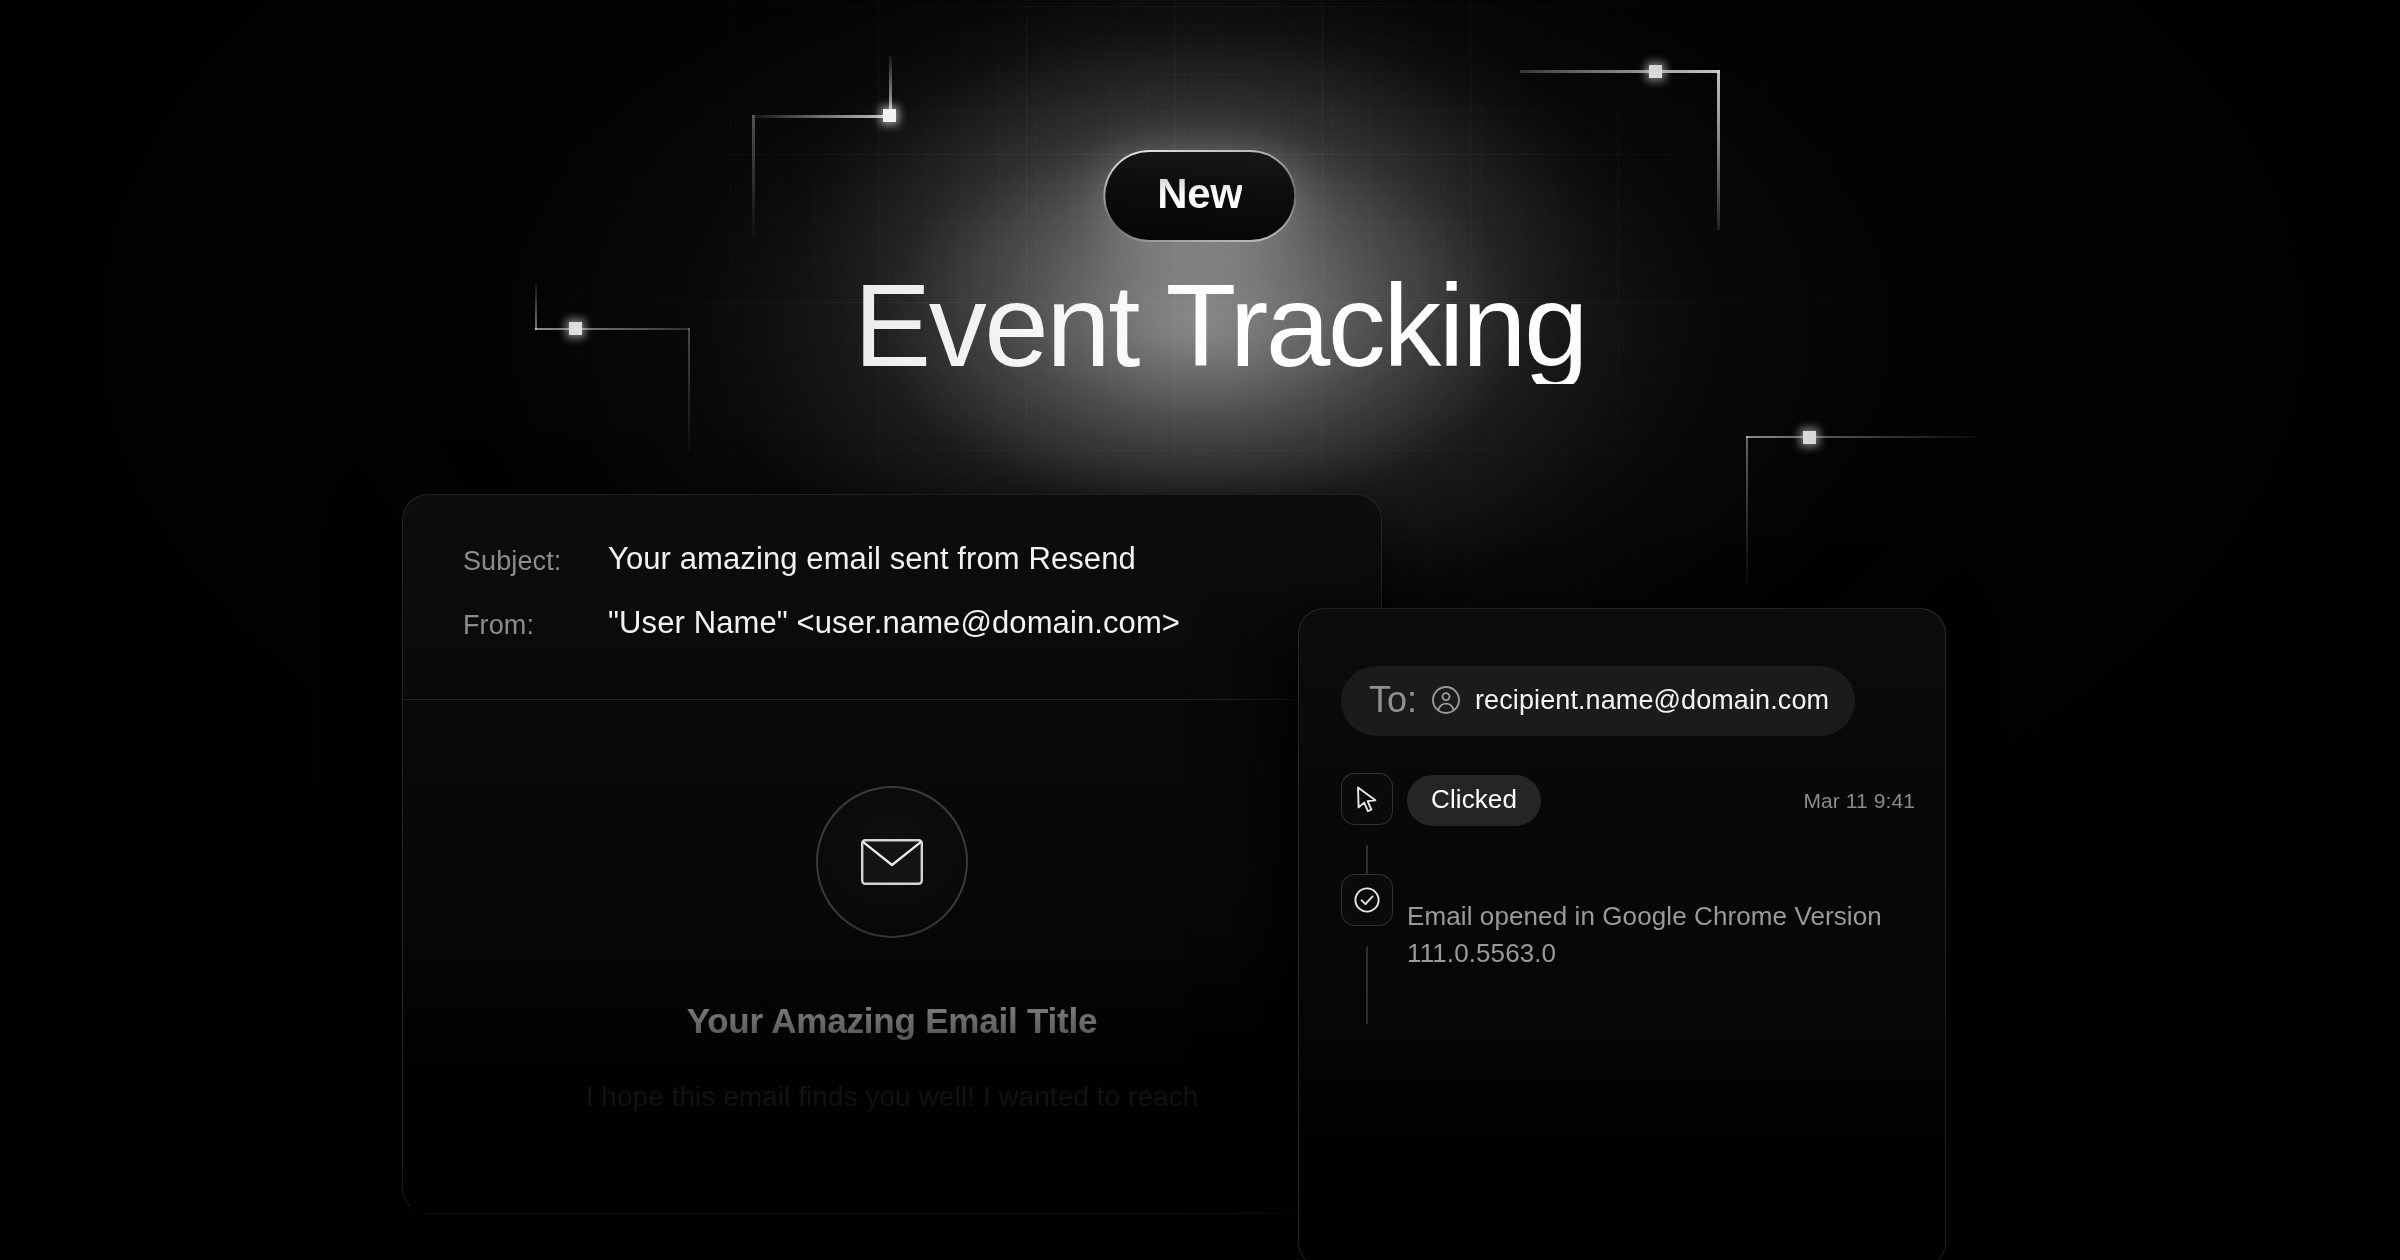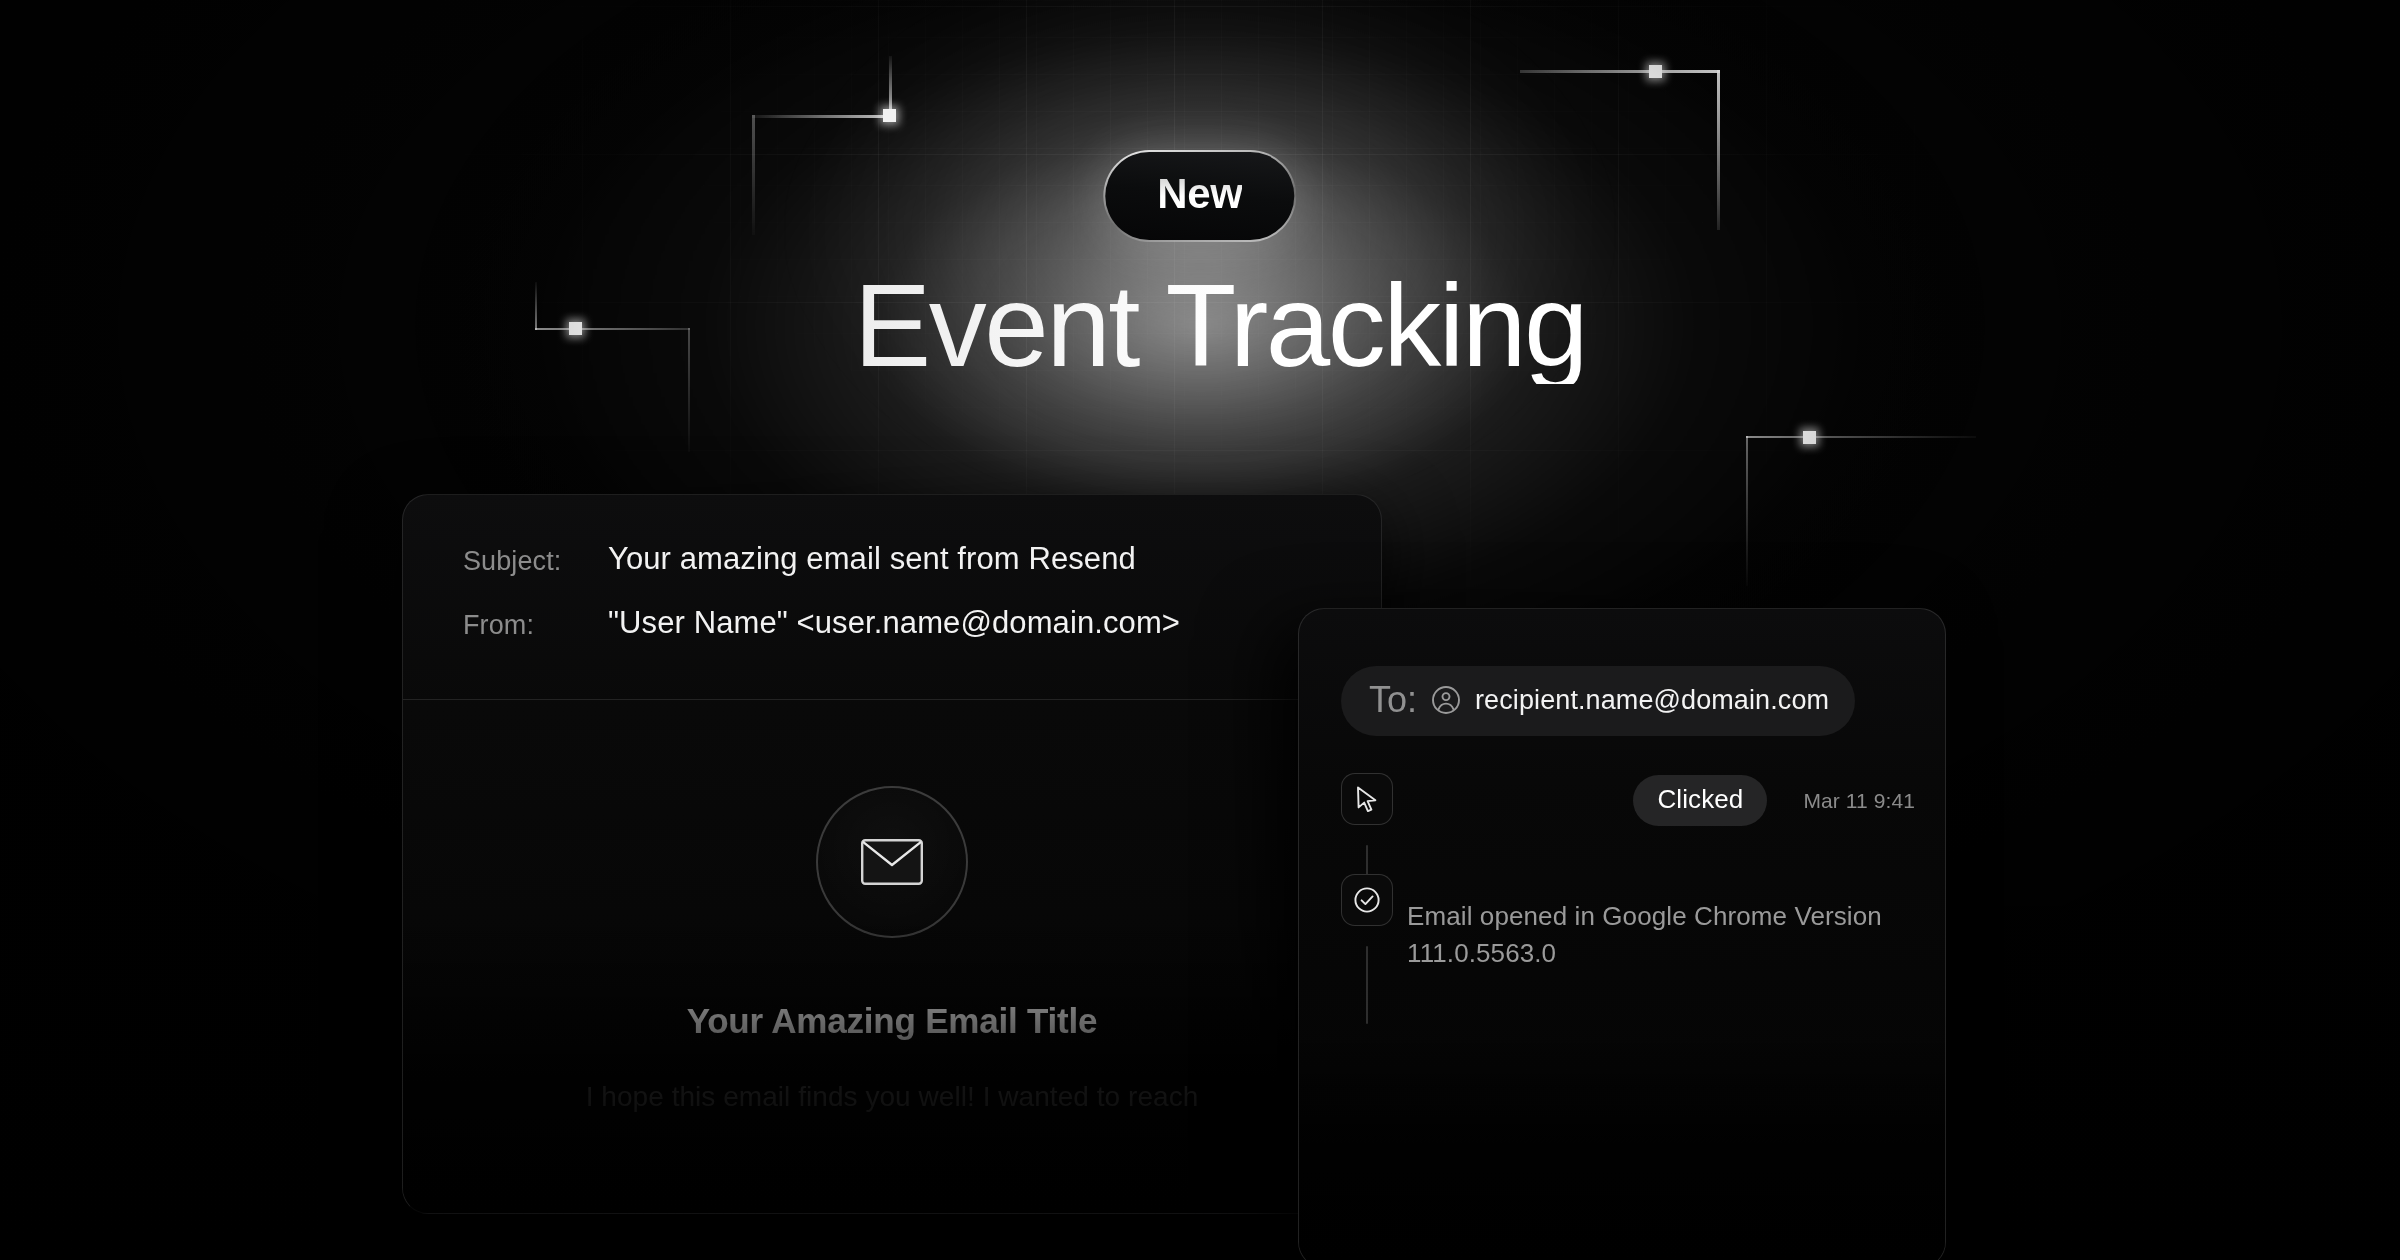--- a/index.html
+++ b/index.html
@@ -205,21 +205,21 @@
     border:1px solid rgba(255,255,255,0.16);
     background:#0a0a0a;
     display:flex; align-items:center; justify-content:center;
   }
   .event-connector {
     position:absolute; left:25px; top:72px; width:2px; height:78px;
     background:rgba(255,255,255,0.16);
     border-radius:2px;
   }
   .event-main { flex:1; padding-top:2px; }
-  .event-top { display:flex; align-items:center; justify-content:flex-end;gap:36px; }
+  .event-top { display:flex; align-items:center; justify-content:space-between;gap:36px; }
   .event-badge {
     background:#252526; border-radius:999px;
     padding:9px 24px 11px;
     font-size:26px; color:#ffffff; letter-spacing:0.1px;
   }
   .event-time { font-size:21px; color:#8b8b8b; letter-spacing:0.1px; padding-right:4px; }
   .event-desc {
     margin-top:22px; font-size:26px; color:#9a9a9a; line-height:1.42; letter-spacing:0.1px;
   }
   .event-spacer { height:48px; }

